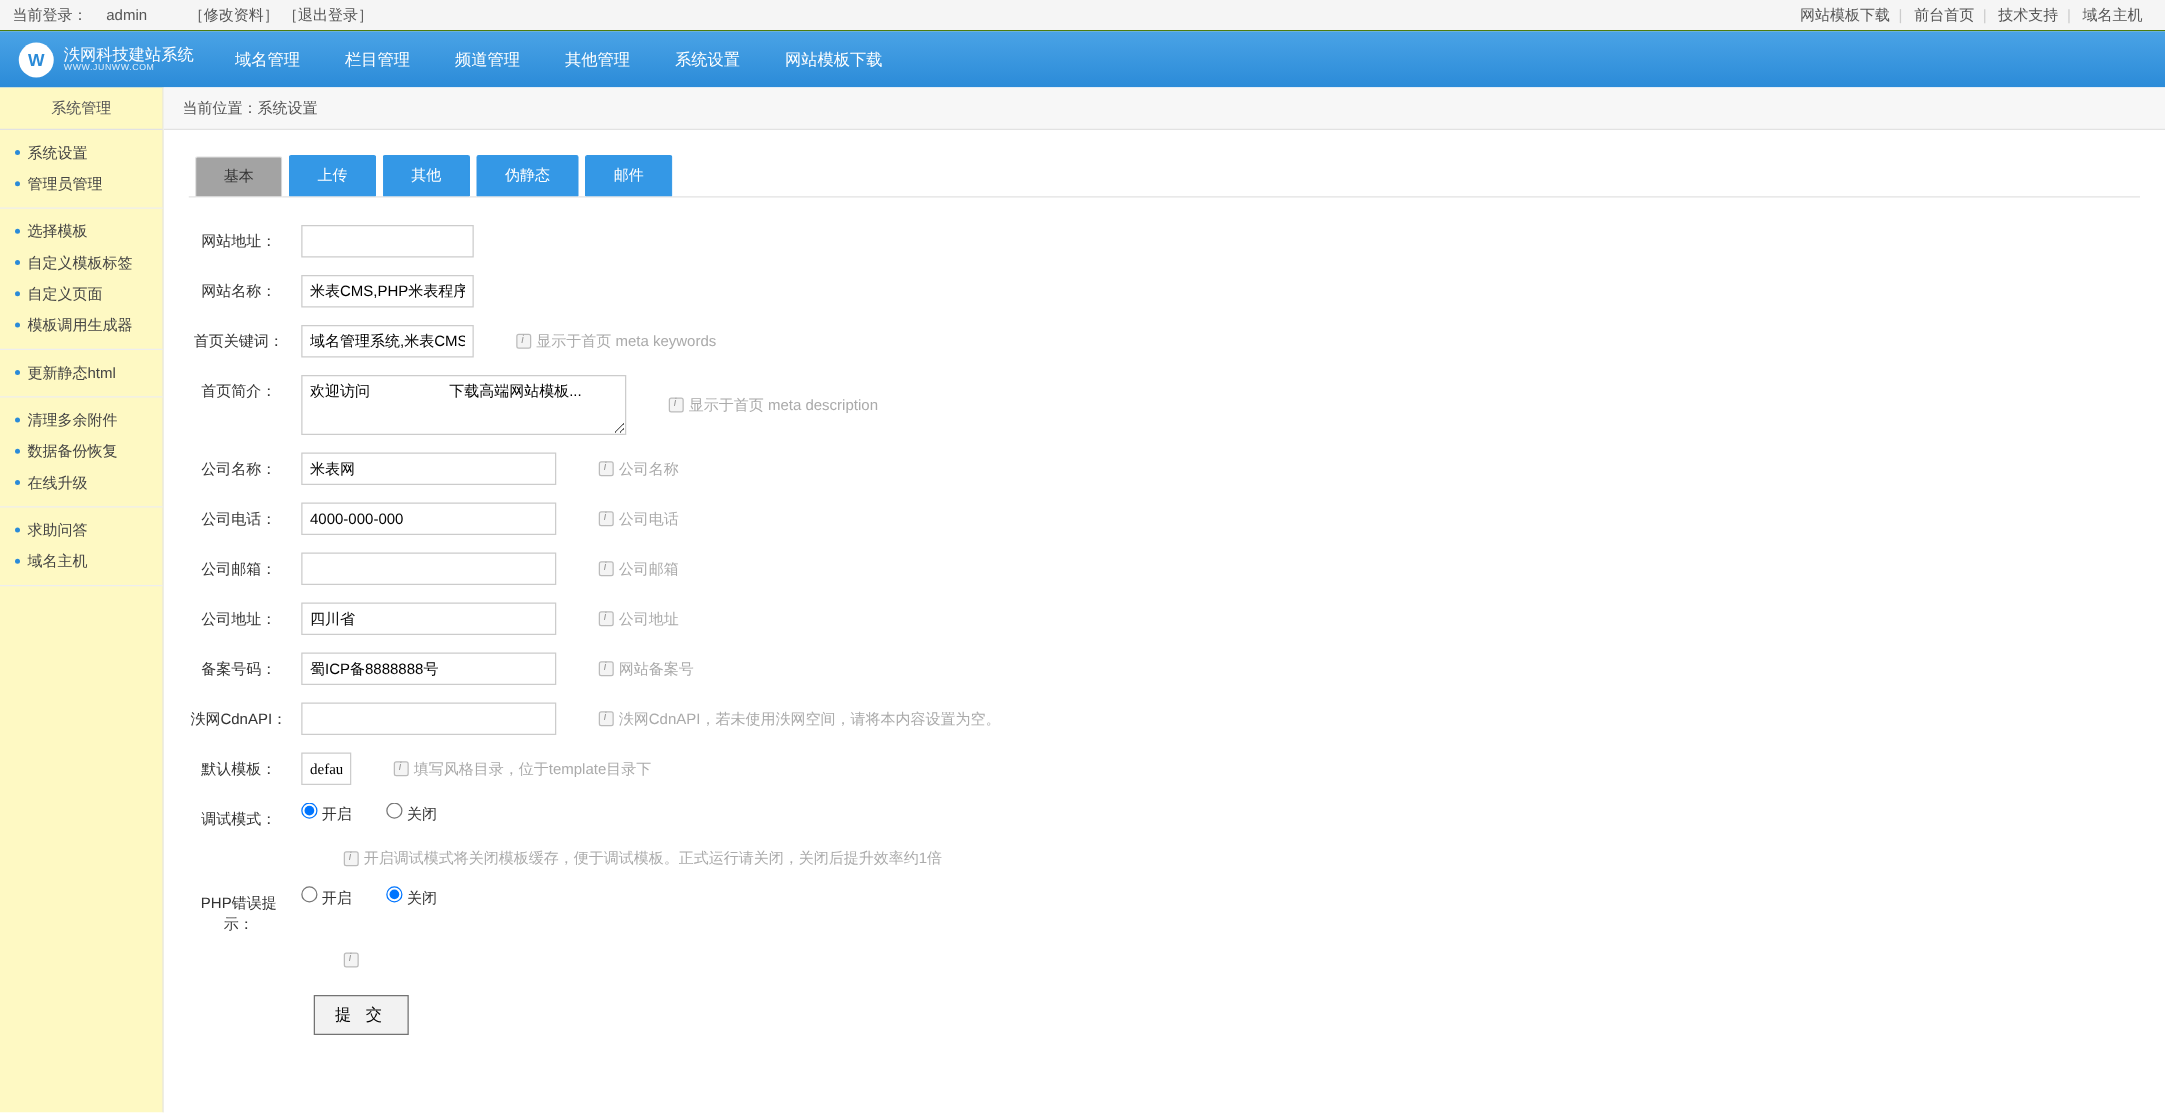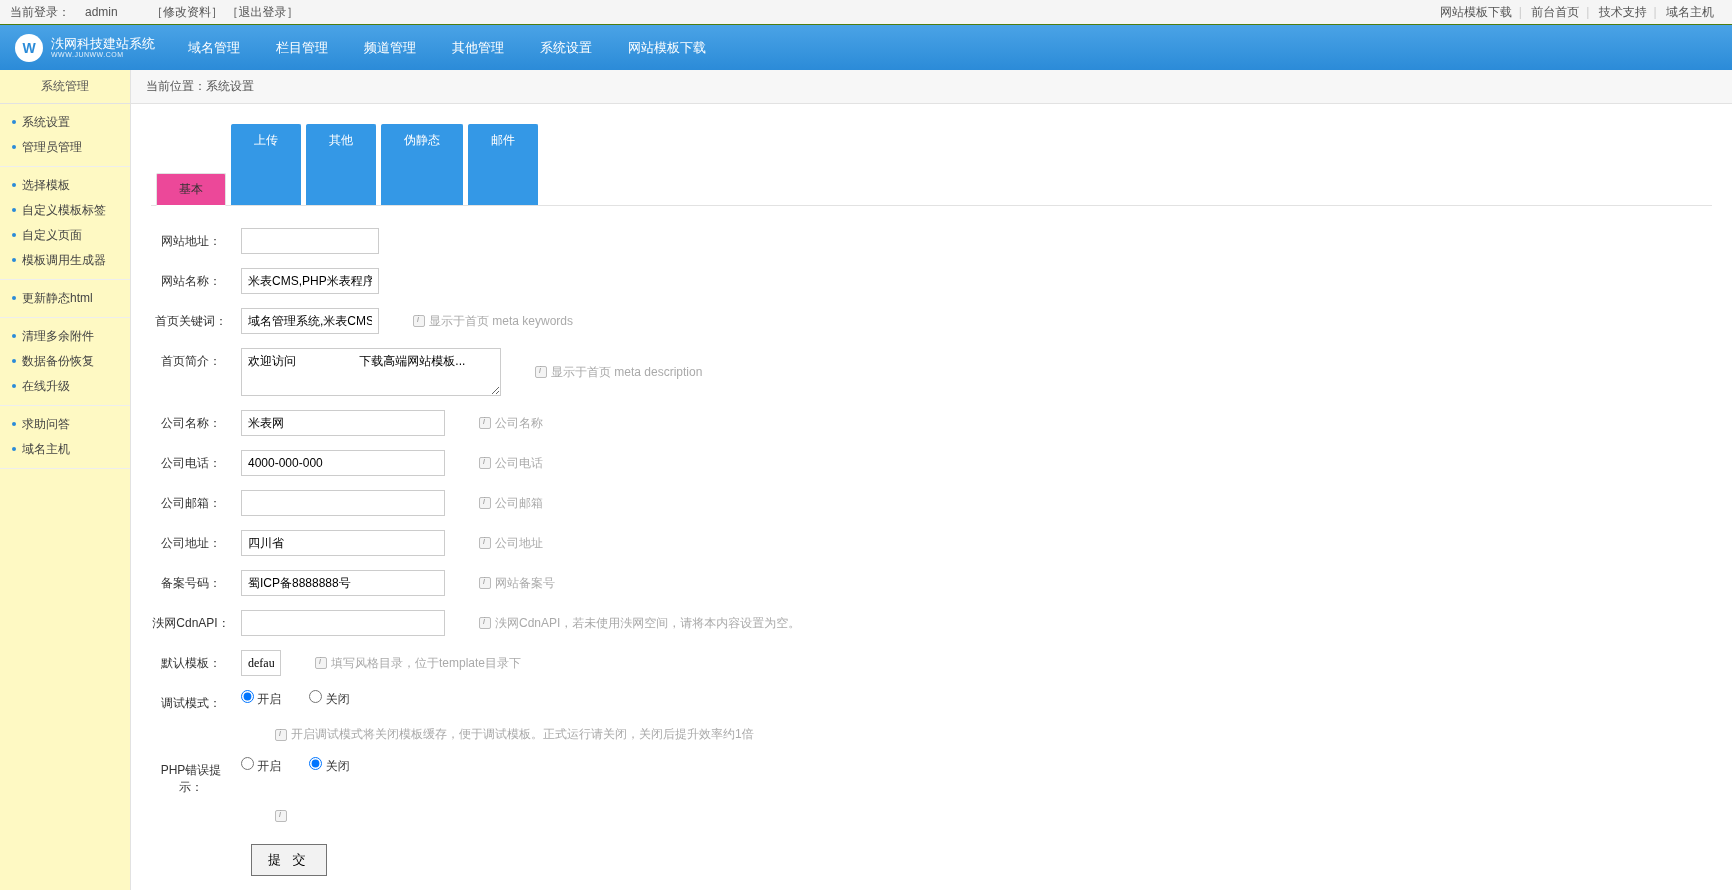--- a/index.html
+++ b/index.html
@@ -29,21 +29,21 @@
 .side-item { padding: 4px 0 4px 22px; position: relative; cursor: pointer; color: #444; }
 .side-item::before { content: ""; position: absolute; left: 12px; top: 10px; width: 4px; height: 4px; background: #2b8bd8; border-radius: 50%; }
 
 .main { flex: 1; background: #fff; }
 .breadcrumb { background: #f7f7f7; border-bottom: 1px solid #e2e2e2; padding: 8px 15px; color: #555; }
 
 .panel { margin: 20px; }
 
 .tabs { display: flex; gap: 5px; border-bottom: 1px solid #e2e2e2; padding-left: 5px; }
 .tab { padding: 7px 22px; font-size: 12px; cursor: pointer; color: #fff; background: #3498e6; border: 1px solid #3498e6; border-bottom: none; border-radius: 2px 2px 0 0; }
-.tab.active { background: #ec4899; color: #333; border: 1px solid #e2e2e2; border-bottom: 1px solid #fff; position: relative; top: 1px; margin-top: 48px; }
+.tab.active { background: #a3a3a3; color: #333; border: 1px solid #e2e2e2; border-bottom: 1px solid #fff; position: relative; top: 1px; }
 
 .form { margin-top: 15px; }
 .row { display: flex; align-items: flex-start; padding: 7px 0; }
 .row .lbl { width: 90px; text-align: center; padding-right: 10px; padding-top: 5px; color: #333; }
 .row .ctrl { display: flex; align-items: center; flex-wrap: wrap; gap: 10px; }
 .row input[type=text], .row textarea { border: 1px solid #ccc; background: #fff; padding: 4px 6px; font-size: 12px; font-family: inherit; }
 .row input[type=text] { width: 138px; height: 26px; }
 .row input.wide { width: 204px; }
 .row textarea { width: 260px; height: 48px; resize: both; }
 .row input.narrow { width: 40px; font-family: Liberation Serif, serif; }

